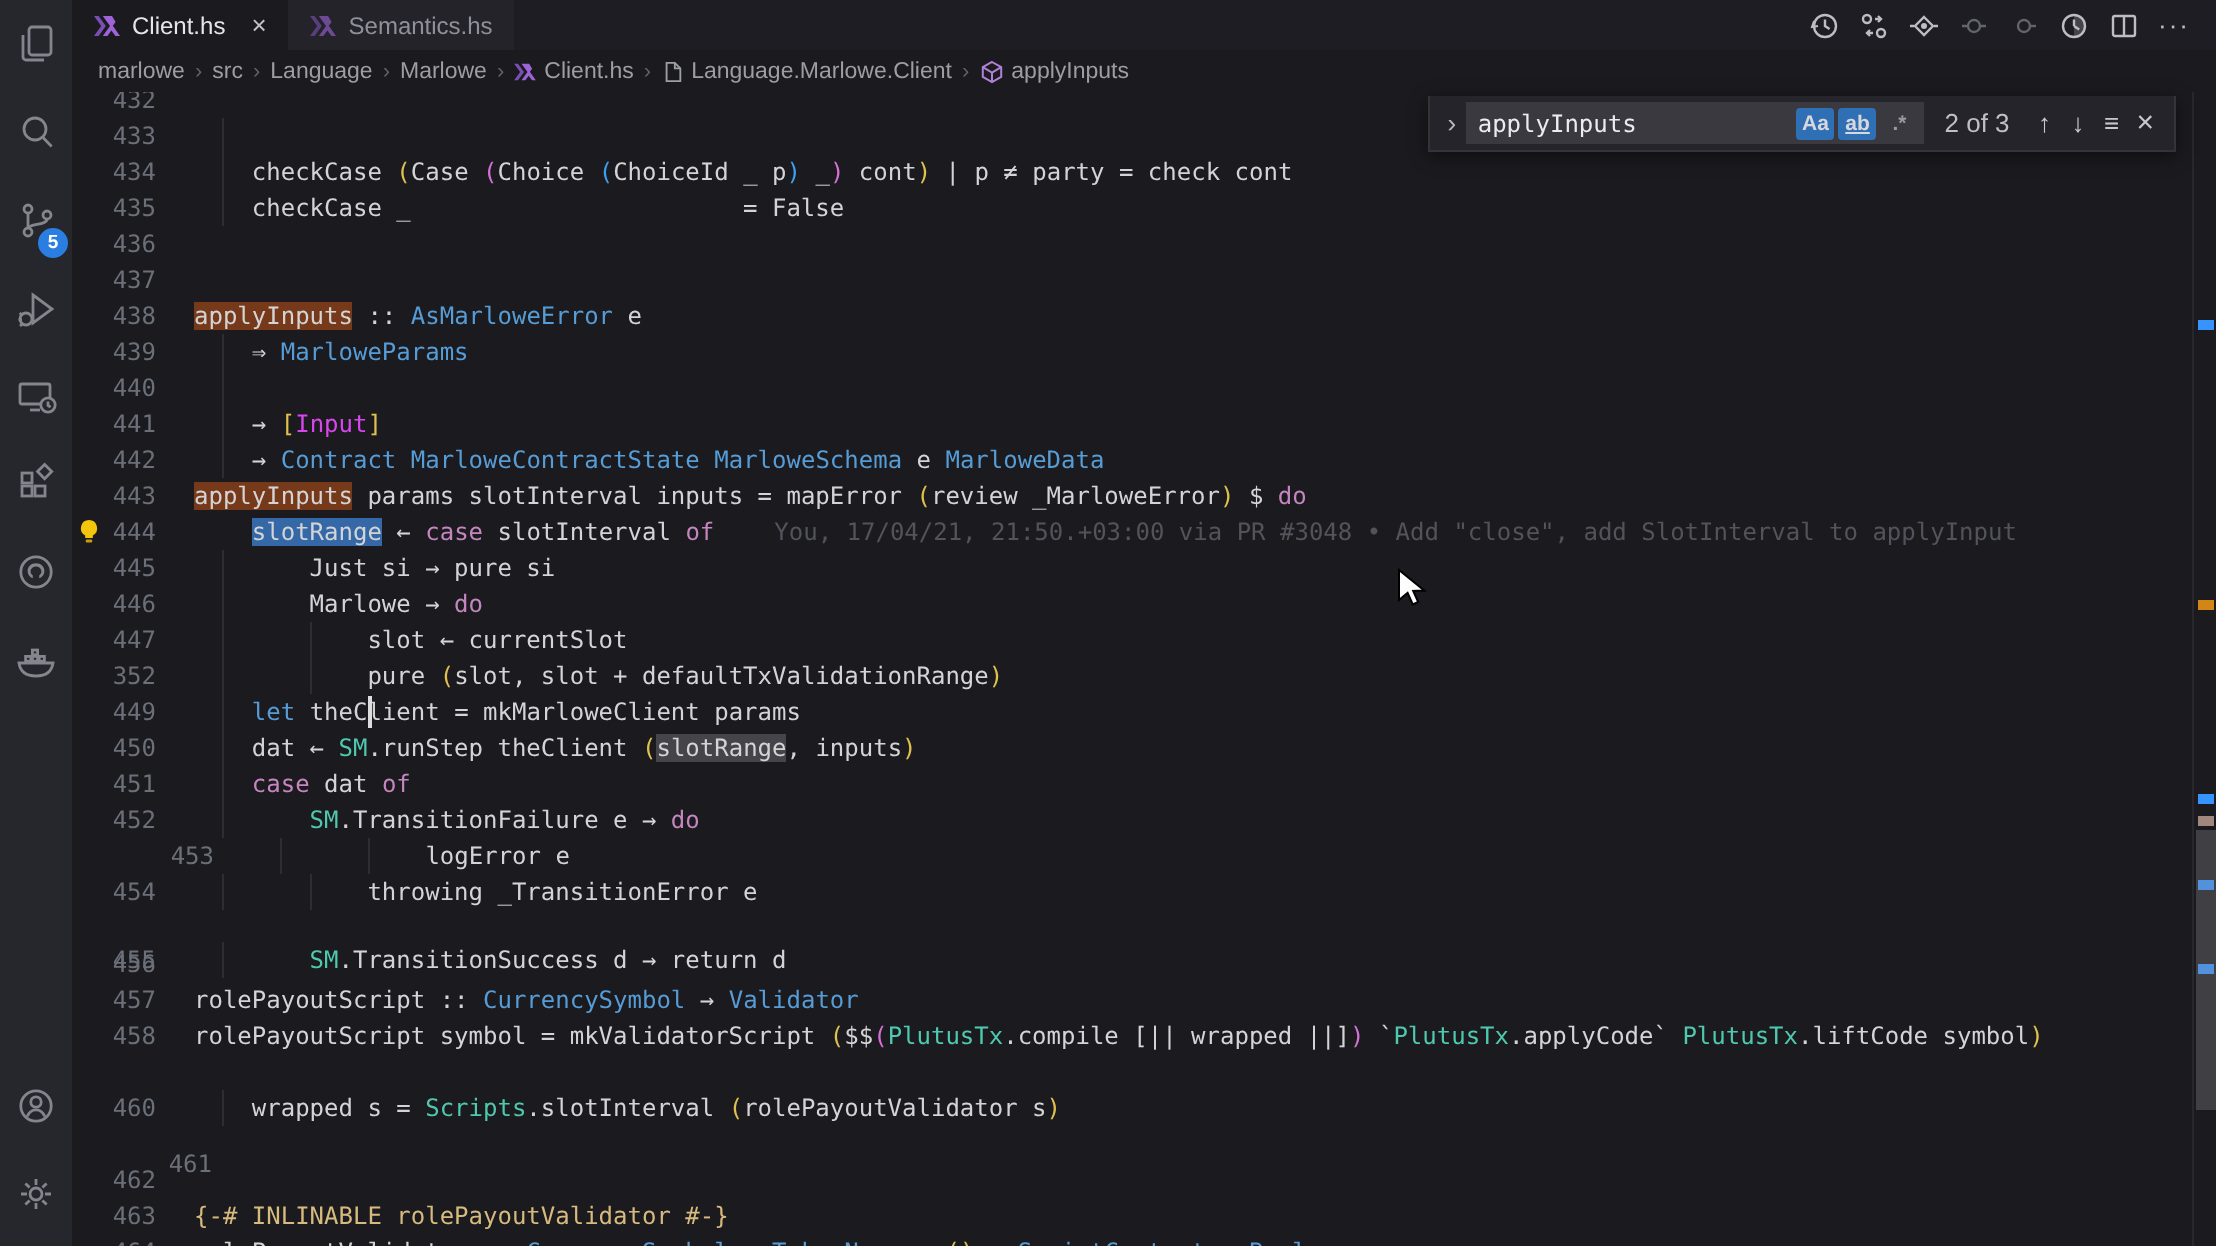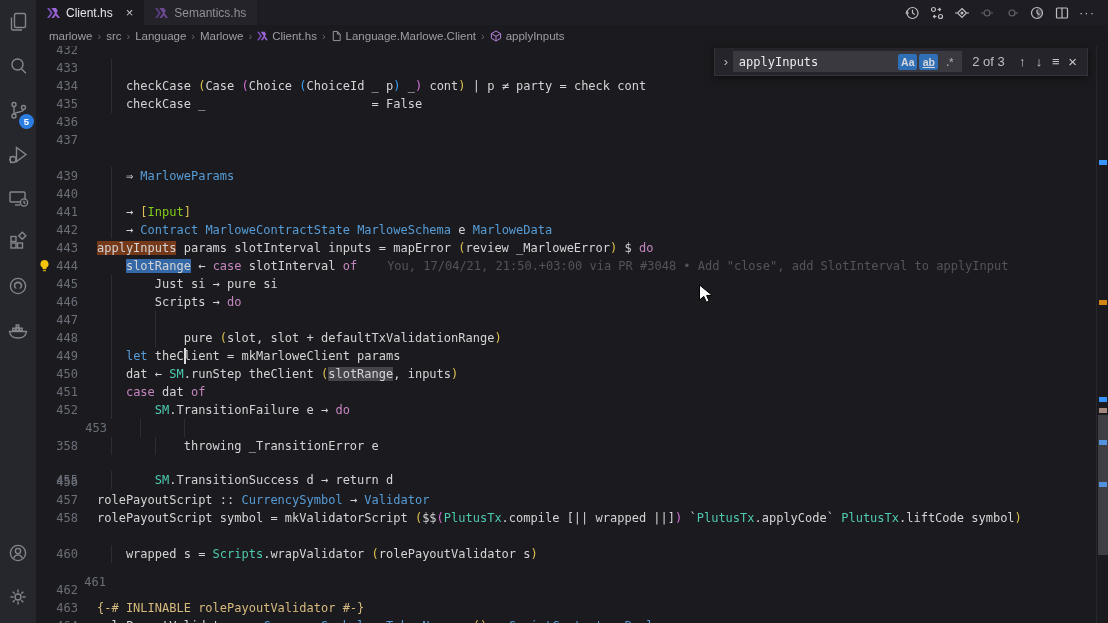--- a/index.html
+++ b/index.html
@@ -287,33 +287,37 @@
         <span class="ct"><span style="color: rgb(212, 212, 214);">    checkCase _                       = False</span></span>
       </div>
       <div class="line" style="top: 67px;">
         <span class="ln">436</span>
         <span class="ct"></span>
       </div>
       <div class="line" style="top: 85px; text-decoration: underline;">
         <span class="ln">437</span>
         <span class="ct"></span>
       </div>
+      <div class="line" style="top: 103px;">
+        <span class="ln">438</span>
+        <span class="ct"><span style="color: rgb(212, 212, 214); background: rgba(210, 90, 22, 0.5);">applyInputs</span><span style="color: rgb(212, 212, 214);"> :: </span><span style="color: rgb(86, 156, 214);">AsMarloweError</span><span style="color: rgb(212, 212, 214);"> e</span></span>
+      </div>
       <div class="line" style="top: 121px;">
         <span class="ln">439</span>
         <span class="guide" style="left: 75px;"></span>
         <span class="ct"><span style="color: rgb(212, 212, 214);">    ⇒ </span><span style="color: rgb(86, 156, 214);">MarloweParams</span></span>
       </div>
       <div class="line" style="top: 139px;">
         <span class="ln">440</span>
         <span class="guide" style="left: 75px;"></span>
       </div>
       <div class="line" style="top: 157px;">
         <span class="ln">441</span>
         <span class="guide" style="left: 75px;"></span>
-        <span class="ct"><span style="color: rgb(212, 212, 214);">    → </span><span style="color: rgb(224, 192, 78);">[</span><span style="color: #84cc16; text-align: center;">Input</span><span style="color: rgb(224, 192, 78);">]</span></span>
+        <span class="ct"><span style="color: rgb(212, 212, 214);">    → </span><span style="color: rgb(224, 192, 78);">[</span><span style="color: #d946ef; text-align: center;">Input</span><span style="color: rgb(224, 192, 78);">]</span></span>
       </div>
       <div class="line" style="top: 175px;">
         <span class="ln">442</span>
         <span class="guide" style="left: 75px;"></span>
         <span class="ct"><span style="color: rgb(212, 212, 214);">    → </span><span style="color: rgb(86, 156, 214);">Contract</span><span style="color: rgb(212, 212, 214);"> </span><span style="color: rgb(86, 156, 214);">MarloweContractState</span><span style="color: rgb(212, 212, 214);"> </span><span style="color: rgb(86, 156, 214);">MarloweSchema</span><span style="color: rgb(212, 212, 214);"> e </span><span style="color: rgb(86, 156, 214);">MarloweData</span></span>
       </div>
       <div class="line" style="top: 193px;">
         <span class="ln">443</span>
         <span class="ct"><span style="color: rgb(212, 212, 214); background: rgba(210, 90, 22, 0.5);">applyInputs</span><span style="color: rgb(212, 212, 214);"> params slotInterval inputs = mapError </span><span style="color: rgb(224, 192, 78);">(</span><span style="color: rgb(212, 212, 214);">review _MarloweError</span><span style="color: rgb(224, 192, 78);">)</span><span style="color: rgb(212, 212, 214);"> $ </span><span style="color: rgb(197, 134, 192);">do</span></span>
       </div>
@@ -326,29 +330,30 @@
         <span class="ct"><span style="color: rgb(212, 212, 214);">    </span><span style="color: rgb(212, 212, 214); background: rgb(52, 104, 166);">slotRange</span><span style="color: rgb(212, 212, 214);"> ← </span><span style="color: rgb(197, 134, 192);">case</span><span style="color: rgb(212, 212, 214);"> slotInterval </span><span style="color: rgb(197, 134, 192);">of</span><span class="blame">You, 17/04/21, 21:50.+03:00 via PR #3048 • Add "close", add SlotInterval to applyInput</span></span>
       </div>
       <div class="line" style="top: 229px;">
         <span class="ln">445</span>
         <span class="guide" style="left: 75px;"></span>
         <span class="ct"><span style="color: rgb(212, 212, 214);">        Just si → pure si</span></span>
       </div>
       <div class="line" style="top: 247px;">
         <span class="ln">446</span>
         <span class="guide" style="left: 75px;"></span>
-        <span class="ct"><span style="color: rgb(212, 212, 214);">        Scripts → </span><span style="color: rgb(197, 134, 192);">do</span></span>
+        <span class="ct"><span style="color: rgb(212, 212, 214);">        Marlowe → </span><span style="color: rgb(197, 134, 192);">do</span></span>
       </div>
       <div class="line" style="top: 265px;">
         <span class="ln">447</span>
         <span class="guide" style="left: 75px;"></span>
         <span class="guide" style="left: 119px;"></span>
+        <span class="ct"><span style="color: rgb(212, 212, 214);">            slot ← currentSlot</span></span>
       </div>
       <div class="line" style="top: 283px;">
-        <span class="ln">448</span>
+        <span class="ln">352</span>
         <span class="guide" style="left: 75px;"></span>
         <span class="guide" style="left: 119px;"></span>
         <span class="ct"><span style="color: rgb(212, 212, 214);">            pure </span><span style="color: rgb(224, 192, 78);">(</span><span style="color: rgb(212, 212, 214);">slot, slot + defaultTxValidationRange</span><span style="color: rgb(224, 192, 78);">)</span></span>
       </div>
       <div class="line" style="top: 301px;">
         <span class="ln">449</span>
         <span class="guide" style="left: 75px;"></span>
         <span class="ct"><span style="color: rgb(212, 212, 214);">    </span><span style="color: rgb(86, 156, 214);">let</span><span style="color: rgb(212, 212, 214);"> theClient = mkMarloweClient params</span></span>
         <span class="caret" style="left: 148px;"></span>
       </div>
@@ -364,23 +369,24 @@
       </div>
       <div class="line" style="top: 355px;">
         <span class="ln">452</span>
         <span class="guide" style="left: 75px;"></span>
         <span class="ct"><span style="color: rgb(212, 212, 214);">        </span><span style="color: rgb(78, 201, 176);">SM</span><span style="color: rgb(212, 212, 214);">.TransitionFailure e → </span><span style="color: rgb(197, 134, 192);">do</span></span>
       </div>
       <div class="line" style="top: 373px; margin-left: 29px;">
         <span class="ln">453</span>
         <span class="guide" style="left: 75px;"></span>
         <span class="guide" style="left: 119px;"></span>
+        <span class="ct"><span style="color: rgb(212, 212, 214);">            logError e</span></span>
       </div>
       <div class="line" style="top: 391px;">
-        <span class="ln">358</span>
+        <span class="ln">454</span>
         <span class="guide" style="left: 75px;"></span>
         <span class="guide" style="left: 119px;"></span>
         <span class="ct"><span style="color: rgb(212, 212, 214);">            throwing _TransitionError e</span></span>
       </div>
       <div class="line" style="top: 409px; margin-top: 16px;">
         <span class="ln">455</span>
         <span class="guide" style="left: 75px;"></span>
         <span class="ct"><span style="color: rgb(212, 212, 214);">        </span><span style="color: rgb(78, 201, 176);">SM</span><span style="color: rgb(212, 212, 214);">.TransitionSuccess d → return d</span></span>
       </div>
       <div class="line" style="top: 427px;">
@@ -391,21 +397,21 @@
         <span class="ln">457</span>
         <span class="ct"><span style="color: rgb(212, 212, 214);">rolePayoutScript :: </span><span style="color: rgb(86, 156, 214);">CurrencySymbol</span><span style="color: rgb(212, 212, 214);"> → </span><span style="color: rgb(86, 156, 214); text-align: center;">Validator</span></span>
       </div>
       <div class="line" style="top: 463px;">
         <span class="ln">458</span>
         <span class="ct"><span style="color: rgb(212, 212, 214);">rolePayoutScript symbol = mkValidatorScript </span><span style="color: rgb(224, 192, 78);">(</span><span style="color: rgb(212, 212, 214);">$$</span><span style="color: rgb(214, 112, 214);">(</span><span style="color: rgb(78, 201, 176);">PlutusTx</span><span style="color: rgb(212, 212, 214);">.compile </span><span style="color: rgb(212, 212, 214);">[|| wrapped ||]</span><span style="color: rgb(214, 112, 214);">)</span><span style="color: rgb(212, 212, 214);"> `</span><span style="color: rgb(78, 201, 176);">PlutusTx</span><span style="color: rgb(212, 212, 214);">.applyCode</span><span style="color: rgb(212, 212, 214);">` </span><span style="color: rgb(78, 201, 176);">PlutusTx</span><span style="color: rgb(212, 212, 214);">.liftCode symbol</span><span style="color: rgb(224, 192, 78);">)</span></span>
       </div>
       <div class="line" style="top: 499px;">
         <span class="ln">460</span>
         <span class="guide" style="left: 75px;"></span>
-        <span class="ct"><span style="color: rgb(212, 212, 214);">    wrapped s = </span><span style="color: rgb(78, 201, 176);">Scripts</span><span style="color: rgb(212, 212, 214);">.wrapValidator </span><span style="color: rgb(224, 192, 78);">(</span><span style="color: rgb(212, 212, 214);">rolePayoutValidator s</span><span style="color: rgb(224, 192, 78);">)</span></span>
+        <span class="ct"><span style="color: rgb(212, 212, 214);">    wrapped s = </span><span style="color: rgb(78, 201, 176);">Scripts</span><span style="color: rgb(212, 212, 214);">.slotInterval </span><span style="color: rgb(224, 192, 78);">(</span><span style="color: rgb(212, 212, 214);">rolePayoutValidator s</span><span style="color: rgb(224, 192, 78);">)</span></span>
       </div>
       <div class="line" style="top: 527px; margin-left: 28px;">
         <span class="ln">461</span>
         <span class="ct"></span>
       </div>
       <div class="line" style="top: 535px;">
         <span class="ln">462</span>
         <span class="ct"></span>
       </div>
       <div class="line" style="top: 553px;">

